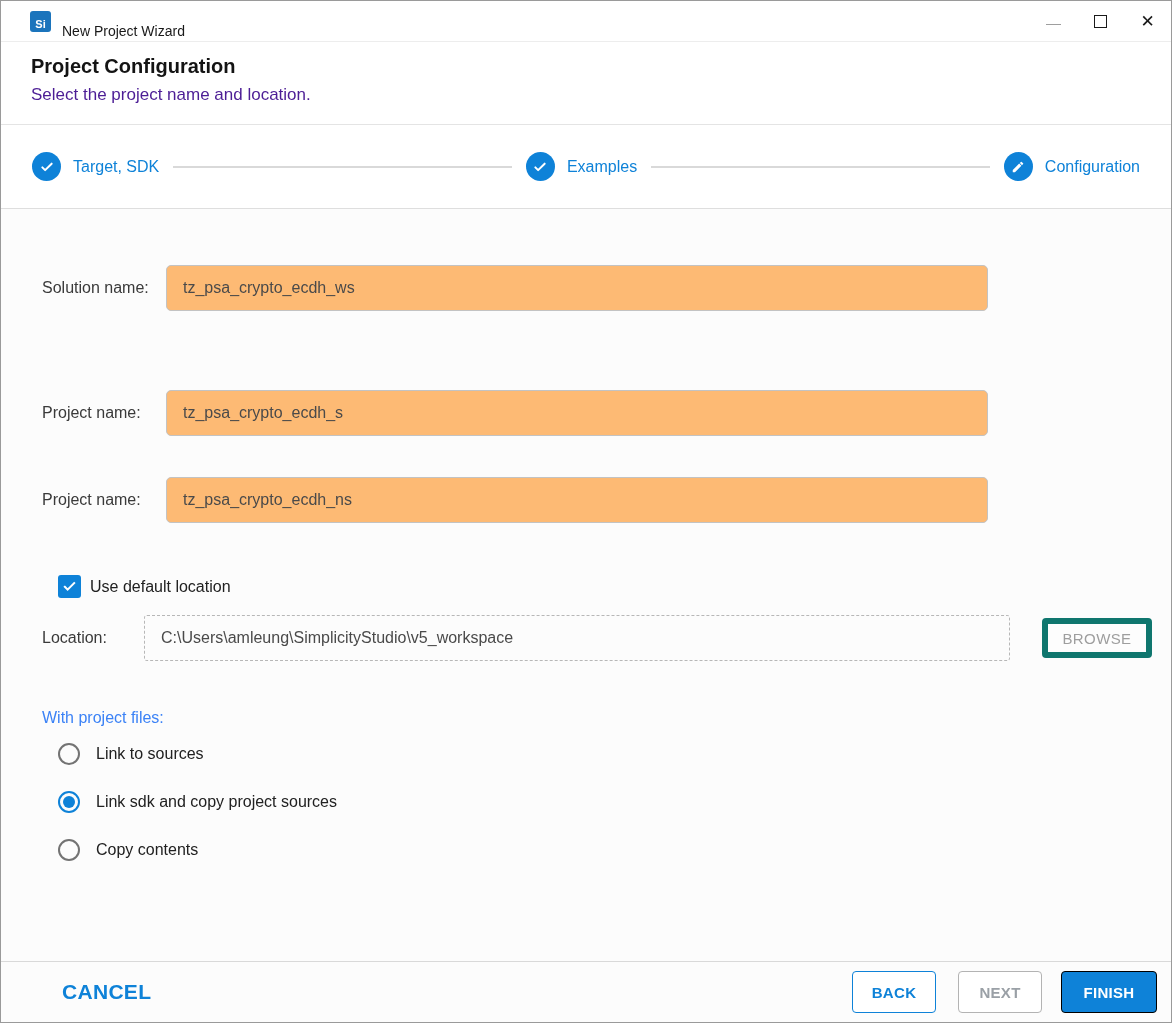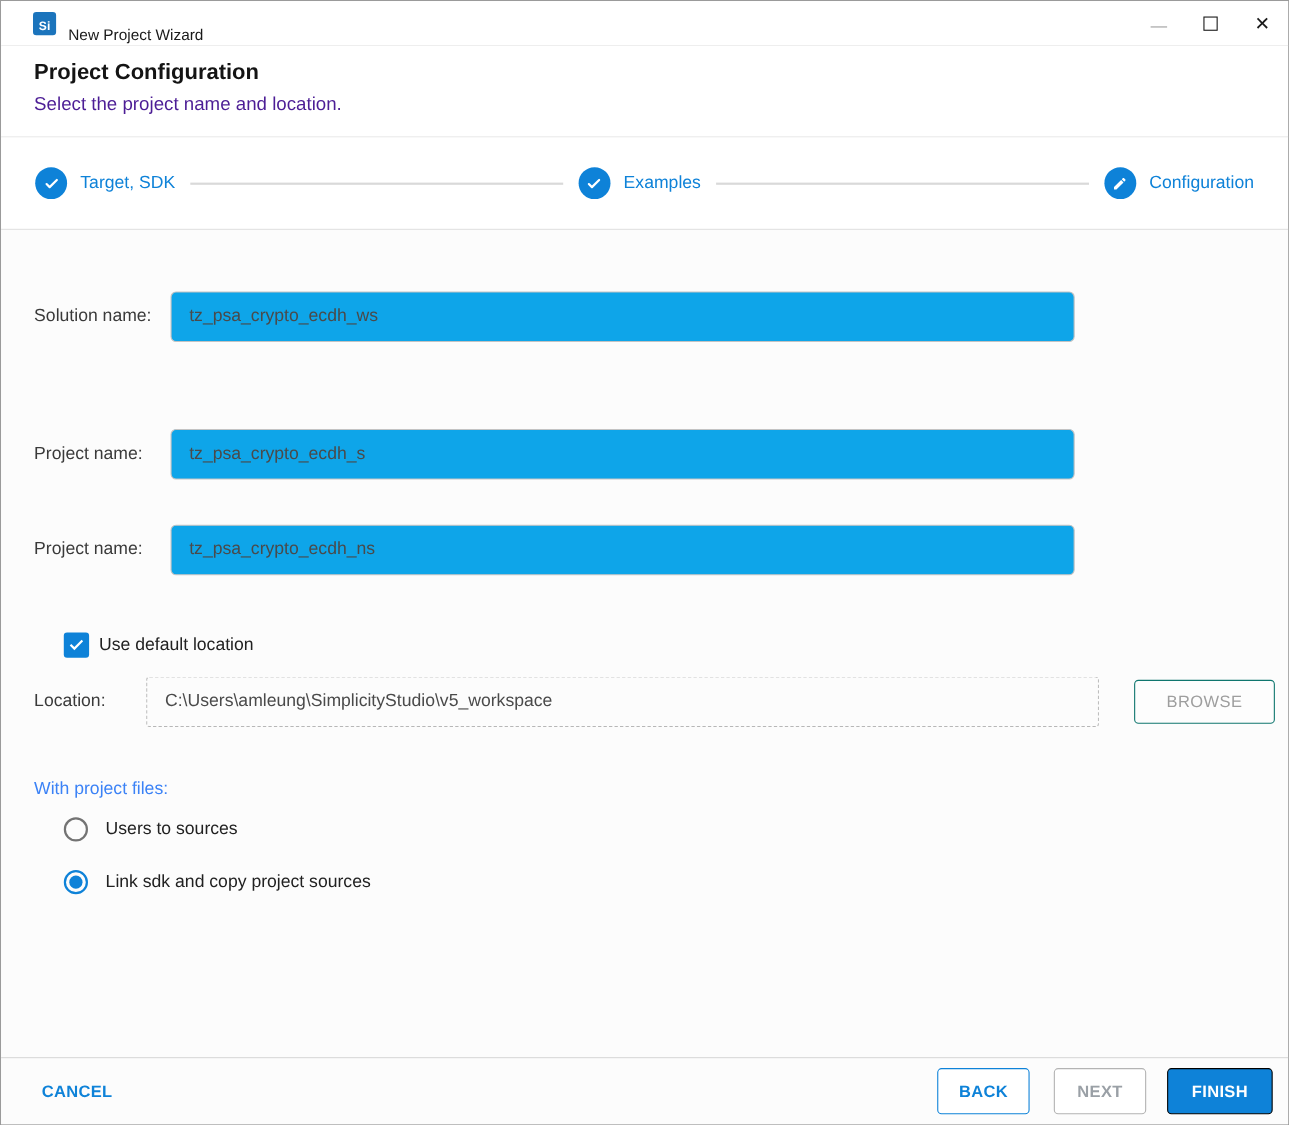--- a/index.html
+++ b/index.html
@@ -75,29 +75,29 @@
     background: #0e82d8;
     display: flex; align-items: center; justify-content: center;
     flex: 0 0 29px;
   }
   .step-circle svg { display: block; }
   .step-label { font-size: 16px; color: #0e82d8; margin-left: 12px; white-space: nowrap; }
   .step-line { flex: 1 1 auto; height: 2px; background: #d9d9d9; margin: 0 14px; }
 
   
   .content { flex: 1 1 auto; background: #fcfcfc; overflow: hidden; }
-  .form-row { display: flex; align-items: center; padding-left: 30px; }
+  .form-row { display: flex; align-items: center; padding-left: 41px; }
   .row-solution { margin-top: 56px; }
   .row-project1 { margin-top: 79px; }
   .row-project2 { margin-top: 41px; }
   .field-label { font-size: 16px; color: #3a3a3a; flex: 0 0 124px; }
   .text-input {
     width: 822px; height: 46px;
     border: 1px solid #c3c3c3; border-radius: 5px;
-    background: #0ea5e9;
+    background: #fdba74;
     font-family: "Liberation Sans", "DejaVu Sans", sans-serif;
     font-size: 16px; color: #4a4a4a;
     padding: 0 16px;
     outline: none;
   }
   .row-checkbox { margin-top: 52px; padding-left: 57px; }
   .checkbox {
     width: 23px; height: 23px; border-radius: 3px;
     background: #0e82d8;
     display: flex; align-items: center; justify-content: center;
@@ -110,22 +110,22 @@
     width: 866px; height: 46px;
     border: 1px dashed #b7b7b7; border-radius: 3px;
     background: transparent;
     font-family: "Liberation Sans", "DejaVu Sans", sans-serif;
     font-size: 16px; color: #4a4a4a;
     padding: 0 16px;
     outline: none;
   }
   .browse-btn {
     margin-left: 10px;
-    width: 128px; height: 40px;
-    border: 1px solid #0f766e; border-radius: 4px;
+    width: 110px; height: 40px;
+    border: 6px solid #0f766e; border-radius: 4px;
     background: #fdfdfd;
     color: #9e9e9e;
     font-family: "Liberation Sans", "DejaVu Sans", sans-serif;
     font-size: 15px; letter-spacing: 0.4px;
   }
   .row-wpf { margin-top: 48px; }
   .wpf-label { font-size: 16px; color: #3b82f6; }
   .radio-row { display: flex; align-items: center; padding-left: 57px; margin-top: 26px; }
   .radio-row.first { margin-top: 16px; }
   .radio-outer {
@@ -144,22 +144,22 @@
   .footer {
     flex: 0 0 61px;
     border-top: 1px solid #d9d9d9;
     background: #fcfcfc;
     display: flex; align-items: center;
     padding: 0 14px 0 37px;
   }
   .cancel-link {
     background: none; border: none;
     font-family: "Liberation Sans", "DejaVu Sans", sans-serif;
-    font-size: 15px; font-weight: 700; letter-spacing: 0.3px;
-    color: #0e82d8; cursor: pointer;
+    font-size: 21px; font-weight: 700; letter-spacing: 0.3px;
+    color: #0e82d8; cursor: pointer; margin-left: 24px;
   }
   .btn-group { margin-left: auto; display: flex; align-items: center; }
   .footer-btn {
     height: 42px; border-radius: 4px;
     font-family: "Liberation Sans", "DejaVu Sans", sans-serif;
     font-size: 15px; font-weight: 700; letter-spacing: 0.3px;
     cursor: pointer;
   }
   .back-btn { width: 84px; background: #ffffff; border: 1px solid #0e82d8; color: #0e82d8; }
   .next-btn { width: 84px; background: #ffffff; border: 1px solid #b3b3b3; color: #9aa0a6; margin-left: 22px; }
@@ -247,30 +247,36 @@
     </div>
 
     <div class="form-row row-wpf">
       <div class="wpf-label">With project files:</div>
     </div>
 
     <div class="radio-row first">
       <div class="radio-outer">
         <div class="radio-dot"></div>
       </div>
-      <div class="radio-label">Users to sources</div>
+      <div class="radio-label">Link to sources</div>
     </div>
 
     <div class="radio-row">
       <div class="radio-outer selected">
         <div class="radio-dot"></div>
       </div>
       <div class="radio-label">Link sdk and copy project sources</div>
     </div>
 
+    <div class="radio-row">
+      <div class="radio-outer">
+        <div class="radio-dot"></div>
+      </div>
+      <div class="radio-label">Copy contents</div>
+    </div>
 
   </div>
 
   <div class="footer">
     <button class="cancel-link">CANCEL</button>
     <div class="btn-group">
       <button class="footer-btn back-btn">BACK</button>
       <button class="footer-btn next-btn">NEXT</button>
       <button class="footer-btn finish-btn">FINISH</button>
     </div>

